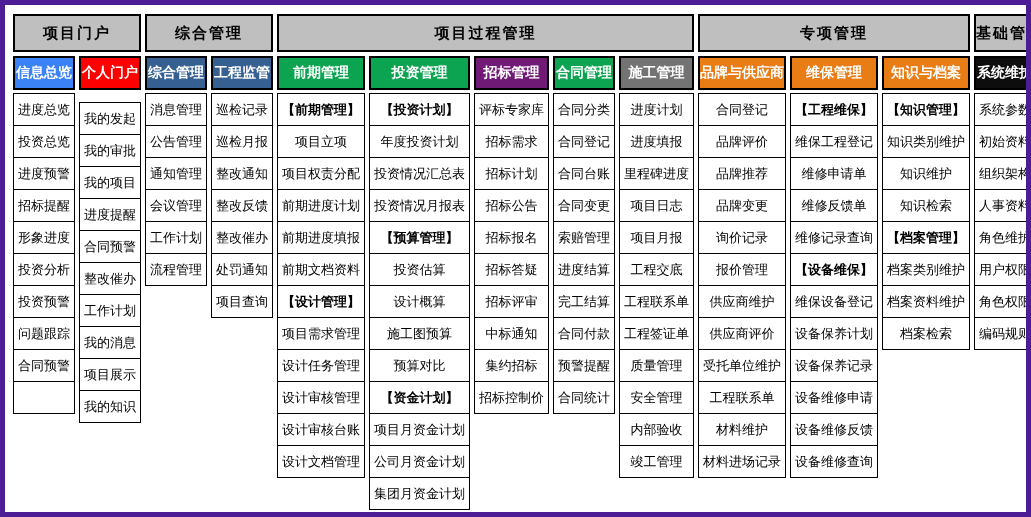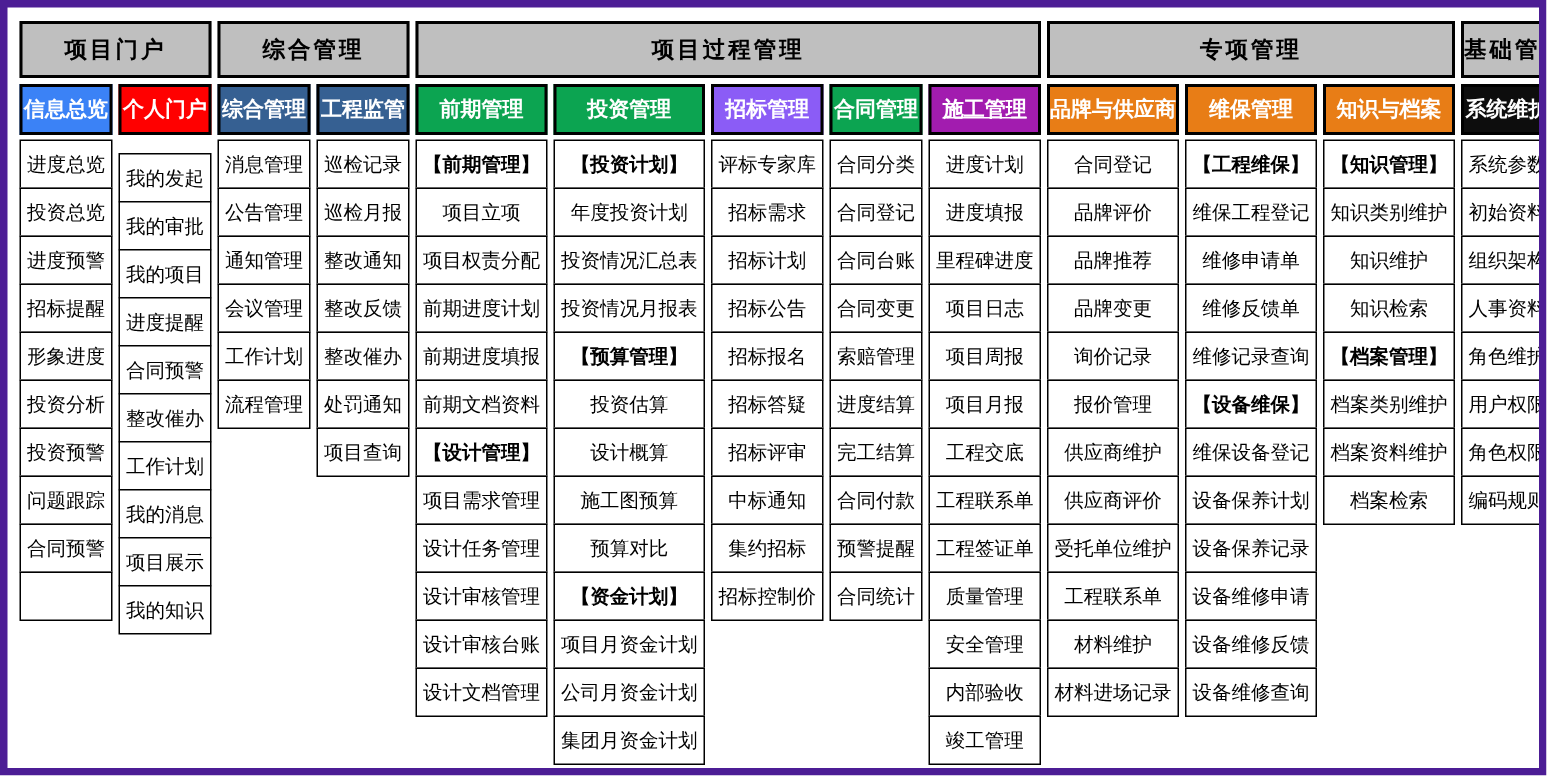--- a/index.html
+++ b/index.html
@@ -142,21 +142,21 @@
               <div class="cell">设计概算</div>
               <div class="cell">施工图预算</div>
               <div class="cell">预算对比</div>
               <div class="cell section">【资金计划】</div>
               <div class="cell">项目月资金计划</div>
               <div class="cell">公司月资金计划</div>
               <div class="cell">集团月资金计划</div>
             </div>
           </div>
           <div class="col" style="width: 75px;">
-            <div class="col-header" style="background: #8b5cf6;">招标管理</div>
+            <div class="col-header" style="background: #701a75;">招标管理</div>
             <div class="items">
               <div class="cell">评标专家库</div>
               <div class="cell">招标需求</div>
               <div class="cell">招标计划</div>
               <div class="cell">招标公告</div>
               <div class="cell">招标报名</div>
               <div class="cell">招标答疑</div>
               <div class="cell">招标评审</div>
               <div class="cell">中标通知</div>
               <div class="cell">集约招标</div>
@@ -172,27 +172,26 @@
               <div class="cell">合同变更</div>
               <div class="cell">索赔管理</div>
               <div class="cell">进度结算</div>
               <div class="cell">完工结算</div>
               <div class="cell">合同付款</div>
               <div class="cell">预警提醒</div>
               <div class="cell">合同统计</div>
             </div>
           </div>
           <div class="col" style="width: 75px;">
-            <div class="col-header" style="background: #a21caf; text-decoration: underline;">施工管理</div>
+            <div class="col-header" style="background: #737373;">施工管理</div>
             <div class="items">
               <div class="cell">进度计划</div>
               <div class="cell">进度填报</div>
               <div class="cell">里程碑进度</div>
               <div class="cell">项目日志</div>
-              <div class="cell">项目周报</div>
               <div class="cell">项目月报</div>
               <div class="cell">工程交底</div>
               <div class="cell">工程联系单</div>
               <div class="cell">工程签证单</div>
               <div class="cell">质量管理</div>
               <div class="cell">安全管理</div>
               <div class="cell">内部验收</div>
               <div class="cell">竣工管理</div>
             </div>
           </div>

